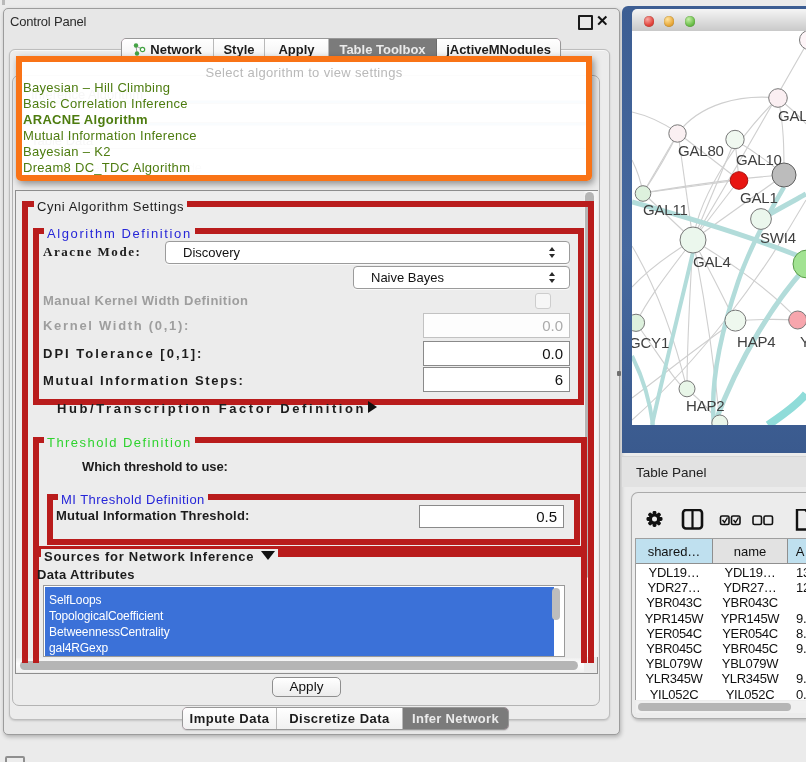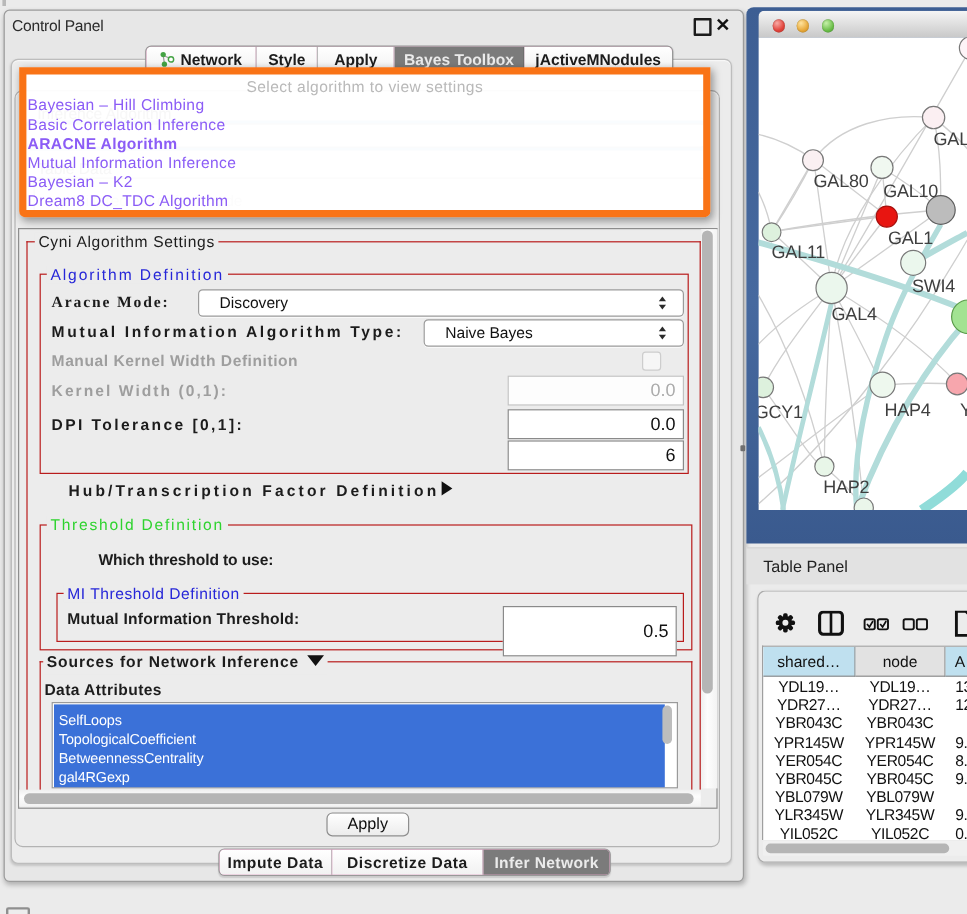--- a/index.html
+++ b/index.html
@@ -3,21 +3,21 @@
 <meta charset="utf-8">
 <style>
 html,body{margin:0;padding:0;}
 body{width:806px;height:762px;overflow:hidden;background:#ebebeb;
   font-family:"Liberation Sans",sans-serif;}
 #root{position:absolute;left:0;top:0;width:806px;height:762px;}
 .abs{position:absolute;}
 .nw{white-space:nowrap;}
 .lbl{font-weight:bold;font-size:13px;letter-spacing:1.4px;color:#1c1c1c;white-space:nowrap;}
 .dis{color:#9e9e9e;}
-.fs{position:absolute;border:1px solid #b91c1c;}
+.fs{position:absolute;border:6px solid #b91c1c;}
 .leg{position:absolute;top:-8px;background:#ececec;padding:0 3px;font-size:13px;white-space:nowrap;}
 .inp{position:absolute;background:#fff;border:1px solid #8a8a8a;
   font-size:15px;color:#111;text-align:right;box-sizing:border-box;
   display:flex;align-items:center;justify-content:flex-end;padding-right:6px;}
 .combo{position:absolute;background:#fff;border:1px solid #9b9b9b;border-radius:4px;
   box-sizing:border-box;display:flex;align-items:center;font-size:13px;color:#111;
   padding-left:17px;box-shadow:0 1px 0 rgba(255,255,255,.7);}
 .carrows{position:absolute;right:13px;top:50%;margin-top:-5.5px;width:7px;height:11px;}
 .carrows:before{content:"";position:absolute;left:0;top:0;width:0;height:0;border-left:3.5px solid transparent;border-right:3.5px solid transparent;border-bottom:4px solid #2a2a2a;}
 .carrows:after{content:"";position:absolute;left:0;bottom:0;width:0;height:0;border-left:3.5px solid transparent;border-right:3.5px solid transparent;border-top:4px solid #2a2a2a;}
@@ -47,21 +47,21 @@
       <svg width="13" height="13" viewBox="0 0 13 13" style="margin-right:4px;">
         <line x1="3" y1="3" x2="9" y2="6" stroke="#9b9b9b" stroke-width="1"></line>
         <line x1="3" y1="3" x2="4" y2="10" stroke="#9b9b9b" stroke-width="1"></line>
         <circle cx="3" cy="2.5" r="2.2" fill="#44a344"></circle>
         <circle cx="9.5" cy="6.5" r="2.2" fill="#fff" stroke="#44a344" stroke-width="1.2"></circle>
         <circle cx="4" cy="10.5" r="2.2" fill="#44a344"></circle>
       </svg>
       Network</div>
     <div style="width:50px;">Style</div>
     <div style="width:63px;">Apply</div>
-    <div class="sel" style="width:107px;">Bayes Toolbox</div>
+    <div class="sel" style="width:107px;">Table Toolbox</div>
     <div style="width:123px;">jActiveMNodules</div>
   </div>
 
   <div class="abs" style="left:8px;top:65.5px;width:586px;height:629px;background:#ececec;border:1px solid #b3b3b3;border-radius:7px;box-shadow:inset 0 1px 0 #f8f8f8;"></div>
 
   <div class="abs nw" style="left:27px;top:78px;font-size:13px;color:#444;">Inference Algorithm</div>
   <div class="combo" style="left:18px;top:94px;width:566px;height:20px;box-shadow:0 0 0 2.5px rgba(100,160,215,.8);"></div>
   <div class="abs nw" style="left:27px;top:124px;font-size:13px;color:#444;">Table Data</div>
   <div class="combo" style="left:24px;top:139px;width:560px;height:31px;color:#b5b5b5;align-items:flex-end;padding-bottom:3px;">galFiltered 3D default node</div>
 
@@ -77,47 +77,47 @@
     <span class="leg" style="left:6px;color:#1c1c1c;letter-spacing:.55px;">Cyni Algorithm Settings</span>
   </div>
 
   <div class="fs" style="left:29px;top:218.5px;width:539px;height:165px;">
     <span class="leg" style="left:5px;color:#2626d8;letter-spacing:1.6px;">Algorithm Definition</span>
   </div>
 
   <div class="lbl abs" style="left:39px;top:235px;letter-spacing:1.55px;font-family:Liberation Serif, serif;">Aracne Mode:</div>
   <div class="combo" style="left:161px;top:231.5px;width:405px;height:23px;">Discovery<span class="carrows"></span></div>
 
-  <div class="lbl abs" style="left:39px;top:259.5px;letter-spacing:2.2px;">Mutual Information Algorithm Type:</div>
   <div class="combo" style="left:349px;top:256.5px;width:217px;height:23px;">Naive Bayes<span class="carrows"></span></div>
 
   <div class="lbl abs dis" style="left:39px;top:284px;letter-spacing:.45px;">Manual Kernel Width Definition</div>
   <div class="abs" style="left:531px;top:284px;width:14px;height:14px;background:#f6f6f6;border:1px solid #cdcdcd;border-radius:3px;"></div>
 
   <div class="lbl abs dis" style="left:39px;top:309px;letter-spacing:1.7px;">Kernel Width (0,1):</div>
   <div class="inp" style="left:419px;top:304px;width:147px;height:25px;border-color:#c2c2c2;color:#ababab;background:#fdfdfd;">0.0</div>
 
   <div class="lbl abs" style="left:39px;top:337px;letter-spacing:2px;">DPI Tolerance [0,1]:</div>
   <div class="inp" style="left:419px;top:331.5px;width:147px;height:25px;">0.0</div>
 
+  <div class="lbl abs" style="left:39px;top:364px;letter-spacing:1.65px;">Mutual Information Steps:</div>
   <div class="inp" style="left:419px;top:358px;width:147px;height:25px;">6</div>
 
   <div class="lbl abs" style="left:53px;top:392px;letter-spacing:2.6px;">Hub/Transcription Factor Definition</div>
   <div class="abs" style="left:364px;top:392px;width:0;height:0;border:6px solid transparent;border-left:9px solid #111;"></div>
 
   <div class="fs" style="left:29px;top:427.5px;width:542px;height:103px;">
     <span class="leg" style="left:5px;color:#2fd32f;letter-spacing:1.45px;">Threshold Definition</span>
   </div>
   <div class="lbl abs" style="left:78px;top:450px;letter-spacing:-0.1px;">Which threshold to use:</div>
 
   <div class="fs" style="left:43px;top:484.5px;width:521px;height:39px;">
     <span class="leg" style="left:5px;color:#2626d8;letter-spacing:.45px;">MI Threshold Definition</span>
   </div>
   <div class="lbl abs" style="left:52px;top:499px;letter-spacing:.2px;">Mutual Information Threshold:</div>
-  <div class="inp" style="left:415px;top:496px;width:145px;height:42px;">0.5</div>
+  <div class="inp" style="left:415px;top:496px;width:145px;height:23px;">0.5</div>
 
   <div class="fs" style="left:29px;top:542px;width:542px;height:106px;border-bottom:none;">
     <span class="leg" style="left:2px;color:#1c1c1c;letter-spacing:.75px;font-weight:bold;">Sources for Network Inference <span style="display:inline-block;width:0;height:0;border:7px solid transparent;border-top:9px solid #111;vertical-align:-6px;margin-left:2px;"></span></span>
   </div>
   <div class="lbl abs" style="left:33px;top:558px;letter-spacing:.35px;">Data Attributes</div>
 
   <div class="abs" style="left:39px;top:576px;width:522px;height:72px;border:1px solid #9a9a9a;background:#fff;box-sizing:border-box;overflow:hidden;">
     <div style="position:absolute;left:1px;top:1px;width:505px;height:80px;background:#3b71d8;color:#fff;font-size:12px;letter-spacing:-0.1px;padding-left:4px;padding-top:4.5px;line-height:16px;">
       SelfLoops<br>TopologicalCoefficient<br>BetweennessCentrality<br>gal4RGexp<br>galRGsig
     </div>
@@ -128,21 +128,21 @@
 
   <div class="seg" style="left:146px;top:698px;height:21px;">
     <div style="width:93px;letter-spacing:.5px;">Impute Data</div>
     <div style="width:125px;letter-spacing:.5px;">Discretize Data</div>
     <div class="sel" style="width:105px;letter-spacing:.3px;">Infer Network</div>
   </div>
 </div>
 
 <div class="abs" style="left:16px;top:56px;width:564px;height:113px;background:rgba(255,255,255,.955);border:6px solid #f97316;border-radius:0 0 5px 5px;box-shadow:2px 3px 7px rgba(0,0,0,.4);z-index:30;">
   <div class="abs" style="left:0;top:3px;width:100%;text-align:center;font-size:13px;letter-spacing:.35px;color:#b9b9b9;">Select algorithm to view settings</div>
-  <div class="abs nw" style="left:1px;top:18px;font-size:13px;letter-spacing:.3px;color:#8b5cf6;line-height:16.1px;">
+  <div class="abs nw" style="left:1px;top:18px;font-size:13px;letter-spacing:.3px;color:#4d7c0f;line-height:16.1px;">
     Bayesian – Hill Climbing<br>
     Basic Correlation Inference<br>
     <b>ARACNE Algorithm</b><br>
     Mutual Information Inference<br>
     Bayesian – K2<br>
     Dream8 DC_TDC Algorithm
   </div>
 </div>
 
 <div class="abs" id="netwin" style="left:622px;top:6px;width:184px;height:447px;background:linear-gradient(180deg,#3d5e93,#46699f 55%,#3a5a8e);border-radius:6px 0 0 0;">
@@ -264,21 +264,21 @@
       <rect x="107" y="7" width="8.5" height="8.5" rx="1.5"></rect>
       <rect x="118" y="7" width="8.5" height="8.5" rx="1.5"></rect>
     </g>
 
     <path d="M151,0.5 h8 l6,6 v14 h-14 z" fill="none" stroke="#111" stroke-width="2.4"></path>
   </svg>
 
   <div class="abs" style="left:3px;top:45px;width:172px;height:161px;background:#fff;border-top:1px solid #9f9f9f;border-left:1px solid #9f9f9f;overflow:hidden;font-size:13px;color:#111;">
 
     <div class="abs" style="left:0;top:0;width:76px;height:24px;background:#bfe0ef;border-right:1px solid #8f8f8f;border-bottom:1px solid #8f8f8f;display:flex;align-items:center;justify-content:center;">shared…</div>
-    <div class="abs" style="left:77px;top:0;width:74px;height:24px;background:#e2e2e2;border-right:1px solid #8f8f8f;border-bottom:1px solid #8f8f8f;display:flex;align-items:center;justify-content:center;">node</div>
+    <div class="abs" style="left:77px;top:0;width:74px;height:24px;background:#e2e2e2;border-right:1px solid #8f8f8f;border-bottom:1px solid #8f8f8f;display:flex;align-items:center;justify-content:center;">name</div>
     <div class="abs" style="left:152px;top:0;width:24px;height:24px;background:#bfe0ef;border-bottom:1px solid #8f8f8f;display:flex;align-items:center;justify-content:center;">A</div>
 
     <div class="abs" style="left:0;top:26px;width:76px;text-align:center;letter-spacing:-0.3px;line-height:15.2px;">
       YDL19…<br>YDR27…<br>YBR043C<br>YPR145W<br>YER054C<br>YBR045C<br>YBL079W<br>YLR345W<br>YIL052C
     </div>
     <div class="abs" style="left:77px;top:26px;width:74px;text-align:center;letter-spacing:-0.3px;line-height:15.2px;">
       YDL19…<br>YDR27…<br>YBR043C<br>YPR145W<br>YER054C<br>YBR045C<br>YBL079W<br>YLR345W<br>YIL052C
     </div>
     <div class="abs" style="left:160px;top:26px;width:30px;text-align:left;letter-spacing:-0.3px;line-height:15.2px;">
       13<br>12<br><br>9.<br>8.<br>9.<br><br>9.<br>0.

